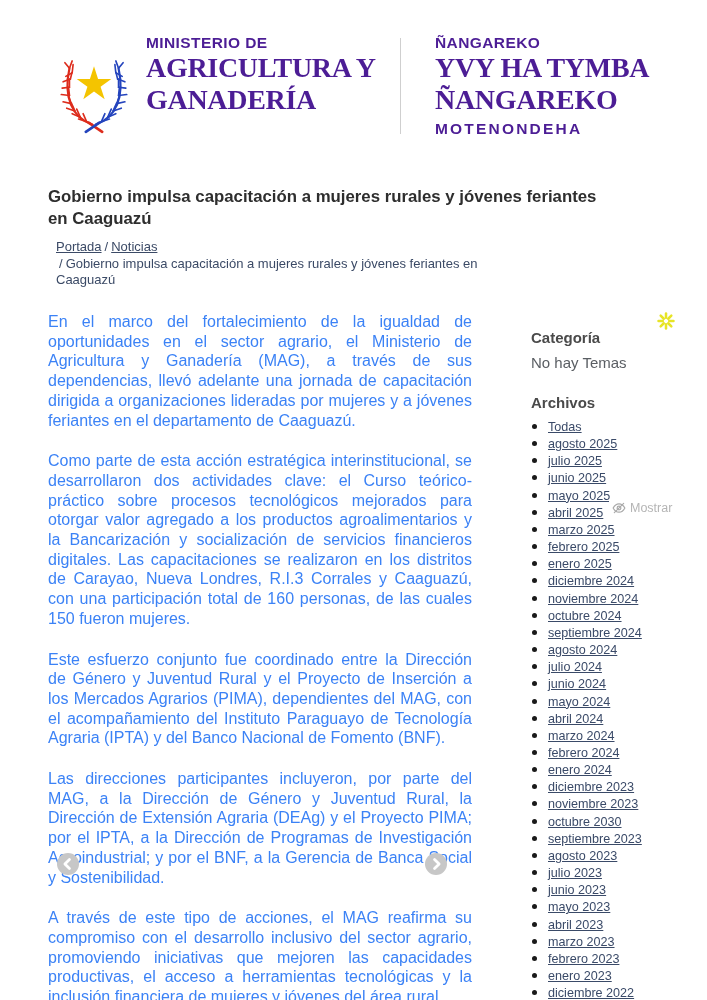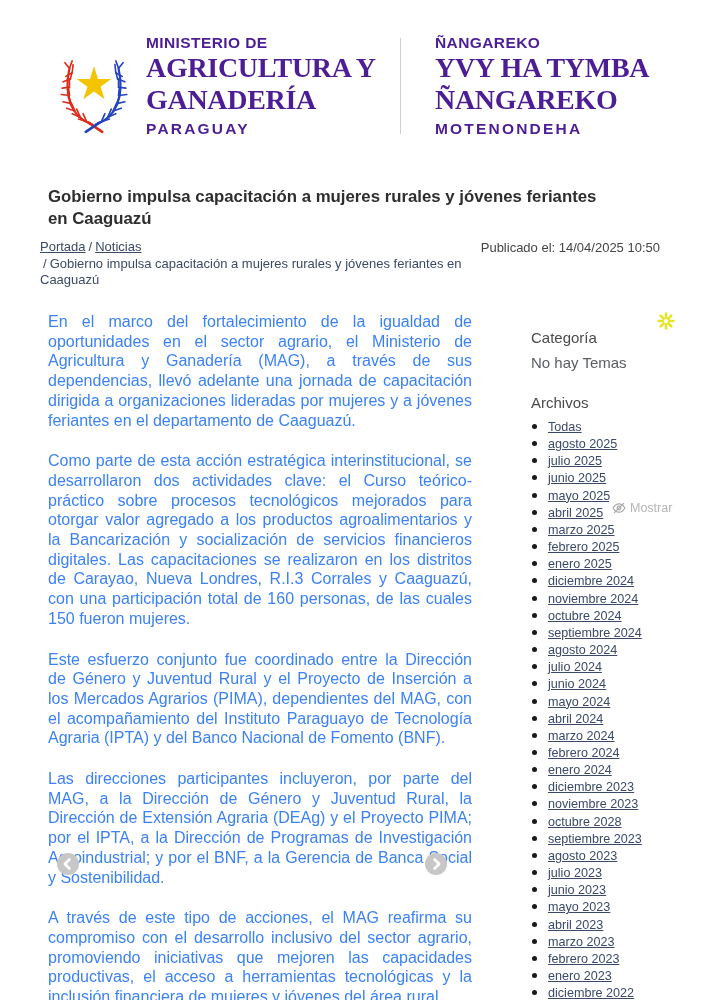--- a/index.html
+++ b/index.html
@@ -14,31 +14,31 @@
   .logo-text{margin-left:12px;color:#4c1d95;}
   .logo-text .small{font-size:15.5px;font-weight:bold;letter-spacing:.4px;line-height:18px;}
   .logo-text .big{font-family:"Liberation Serif", serif;font-weight:bold;font-size:28px;line-height:32px;letter-spacing:-.3px;}
   .logo-text .bottom{margin-top:4px;letter-spacing:2.2px;}
   .logo-left{width:246px;padding-top:4px;}
   .logo-divider{width:1px;height:96px;background:#cfcfcf;margin:8px 22px 0 8px;}
   .logo-right{padding-top:4px;}
   
   .article-title{position:absolute;left:48px;top:186px;width:572px;margin:0;
     font-size:16.8px;line-height:22px;font-weight:bold;color:#2e2e2e;}
-  .meta-row{position:absolute;left:40px;top:239px;width:620px;display:flex;justify-content:space-between;align-items:flex-start;}
+  .meta-row{position:absolute;left:56px;top:239px;width:620px;display:flex;justify-content:space-between;align-items:flex-start;}
   .breadcrumb{width:432px;font-size:13px;line-height:16.5px;color:#3b4a66;}
   .breadcrumb a{color:#3b4a66;text-decoration:underline;cursor:pointer;}
   .breadcrumb .sep{padding:0 3px;}
   .published{font-size:13px;color:#454545;white-space:nowrap;padding-top:1px;}
   
   .article-body{position:absolute;left:48px;top:312px;width:424px;}
   .article-body p{margin:0 0 21px 0;font-size:16px;line-height:19.7px;color:#3b82f6;text-align:justify;}
   
   .sidebar{position:absolute;left:531px;top:329px;width:165px;}
-  .sidebar h3{margin:0;font-size:15px;font-weight:normal;color:#4a4a4a;}
+  .sidebar h3{margin:0;font-size:15px;font-weight:bold;color:#4a4a4a;}
   .cat-empty{margin-top:8px;font-size:15px;color:#5a5e63;}
   .archives-heading{margin-top:23px !important;}
   .archive-list{margin:7px 0 0 0;padding:0 0 0 17px;list-style:disc;color:#1a1a1a;}
   .archive-list li{line-height:15.15px;}
   .archive-list a{font-size:12.6px;color:#3a4a68;text-decoration:underline;cursor:pointer;}
   
   .spinner{position:absolute;left:656px;top:311px;width:20px;height:20px;cursor:pointer;}
   .show-tooltip{position:absolute;left:609px;top:500px;display:flex;align-items:center;gap:4px;
     background:#fff;padding:1px 3px;z-index:5;cursor:pointer;}
   .show-tooltip .eye{width:14px;height:14px;}
@@ -70,41 +70,39 @@
         <path stroke-width="3" d="M50,86 L35,96"></path>
       </g>
 
       <path style="color:#f4c400" fill="currentColor" d="M44,24 L48.47,37.85 L63.02,37.82 L51.23,46.35 L55.76,60.18 L44,51.6 L32.24,60.18 L36.77,46.35 L24.98,37.82 L39.53,37.85 Z"></path>
     </svg>
 
     <div class="logo-text logo-left">
       <div class="small">MINISTERIO DE</div>
       <div class="big">AGRICULTURA Y</div>
       <div class="big">GANADERÍA</div>
-      <div class="small bottom">PARAGUAY</div>
     </div>
 
     <div class="logo-divider"></div>
 
     <div class="logo-text logo-right">
       <div class="small">ÑANGAREKO</div>
       <div class="big">YVY HA TYMBA</div>
       <div class="big">ÑANGAREKO</div>
       <div class="small bottom">MOTENONDEHA</div>
     </div>
   </header>
 
   <h1 class="article-title">Gobierno impulsa capacitación a mujeres rurales y jóvenes feriantes en Caaguazú</h1>
 
   <div class="meta-row">
     <div class="breadcrumb">
       <a>Portada</a><span class="sep">/</span><a>Noticias</a><br>
       <span class="sep">/</span><span>Gobierno impulsa capacitación a mujeres rurales y jóvenes feriantes en Caaguazú</span>
     </div>
-    <div class="published">Publicado el: 14/04/2025 10:50</div>
   </div>
 
   <div class="article-body">
       <p>En el marco del fortalecimiento de la igualdad de oportunidades en el sector agrario, el Ministerio de Agricultura y Ganadería (MAG), a través de sus dependencias, llevó adelante una jornada de capacitación dirigida a organizaciones lideradas por mujeres y a jóvenes feriantes en el departamento de Caaguazú.</p>
       <p>Como parte de esta acción estratégica interinstitucional, se desarrollaron dos actividades clave: el Curso teórico-práctico sobre procesos tecnológicos mejorados para otorgar valor agregado a los productos agroalimentarios y la Bancarización y socialización de servicios financieros digitales. Las capacitaciones se realizaron en los distritos de Carayao, Nueva Londres, R.I.3 Corrales y Caaguazú, con una participación total de 160 personas, de las cuales 150 fueron mujeres.</p>
       <p>Este esfuerzo conjunto fue coordinado entre la Dirección de Género y Juventud Rural y el Proyecto de Inserción a los Mercados Agrarios (PIMA), dependientes del MAG, con el acompañamiento del Instituto Paraguayo de Tecnología Agraria (IPTA) y del Banco Nacional de Fomento (BNF).</p>
       <p>Las direcciones participantes incluyeron, por parte del MAG, a la Dirección de Género y Juventud Rural, la Dirección de Extensión Agraria (DEAg) y el Proyecto PIMA; por el IPTA, a la Dirección de Programas de Investigación Agroindustrial; y por el BNF, a la Gerencia de Banca Social y Sostenibilidad.</p>
       <p>A través de este tipo de acciones, el MAG reafirma su compromiso con el desarrollo inclusivo del sector agrario, promoviendo iniciativas que mejoren las capacidades productivas, el acceso a herramientas tecnológicas y la inclusión financiera de mujeres y jóvenes del área rural.</p>
     </div>
 
@@ -142,21 +140,21 @@
         <li><a>agosto 2024</a></li>
         <li><a>julio 2024</a></li>
         <li><a>junio 2024</a></li>
         <li><a>mayo 2024</a></li>
         <li><a>abril 2024</a></li>
         <li><a>marzo 2024</a></li>
         <li><a>febrero 2024</a></li>
         <li><a>enero 2024</a></li>
         <li><a>diciembre 2023</a></li>
         <li><a>noviembre 2023</a></li>
-        <li><a>octubre 2028</a></li>
+        <li><a>octubre 2030</a></li>
         <li><a>septiembre 2023</a></li>
         <li><a>agosto 2023</a></li>
         <li><a>julio 2023</a></li>
         <li><a>junio 2023</a></li>
         <li><a>mayo 2023</a></li>
         <li><a>abril 2023</a></li>
         <li><a>marzo 2023</a></li>
         <li><a>febrero 2023</a></li>
         <li><a>enero 2023</a></li>
         <li><a>diciembre 2022</a></li>

